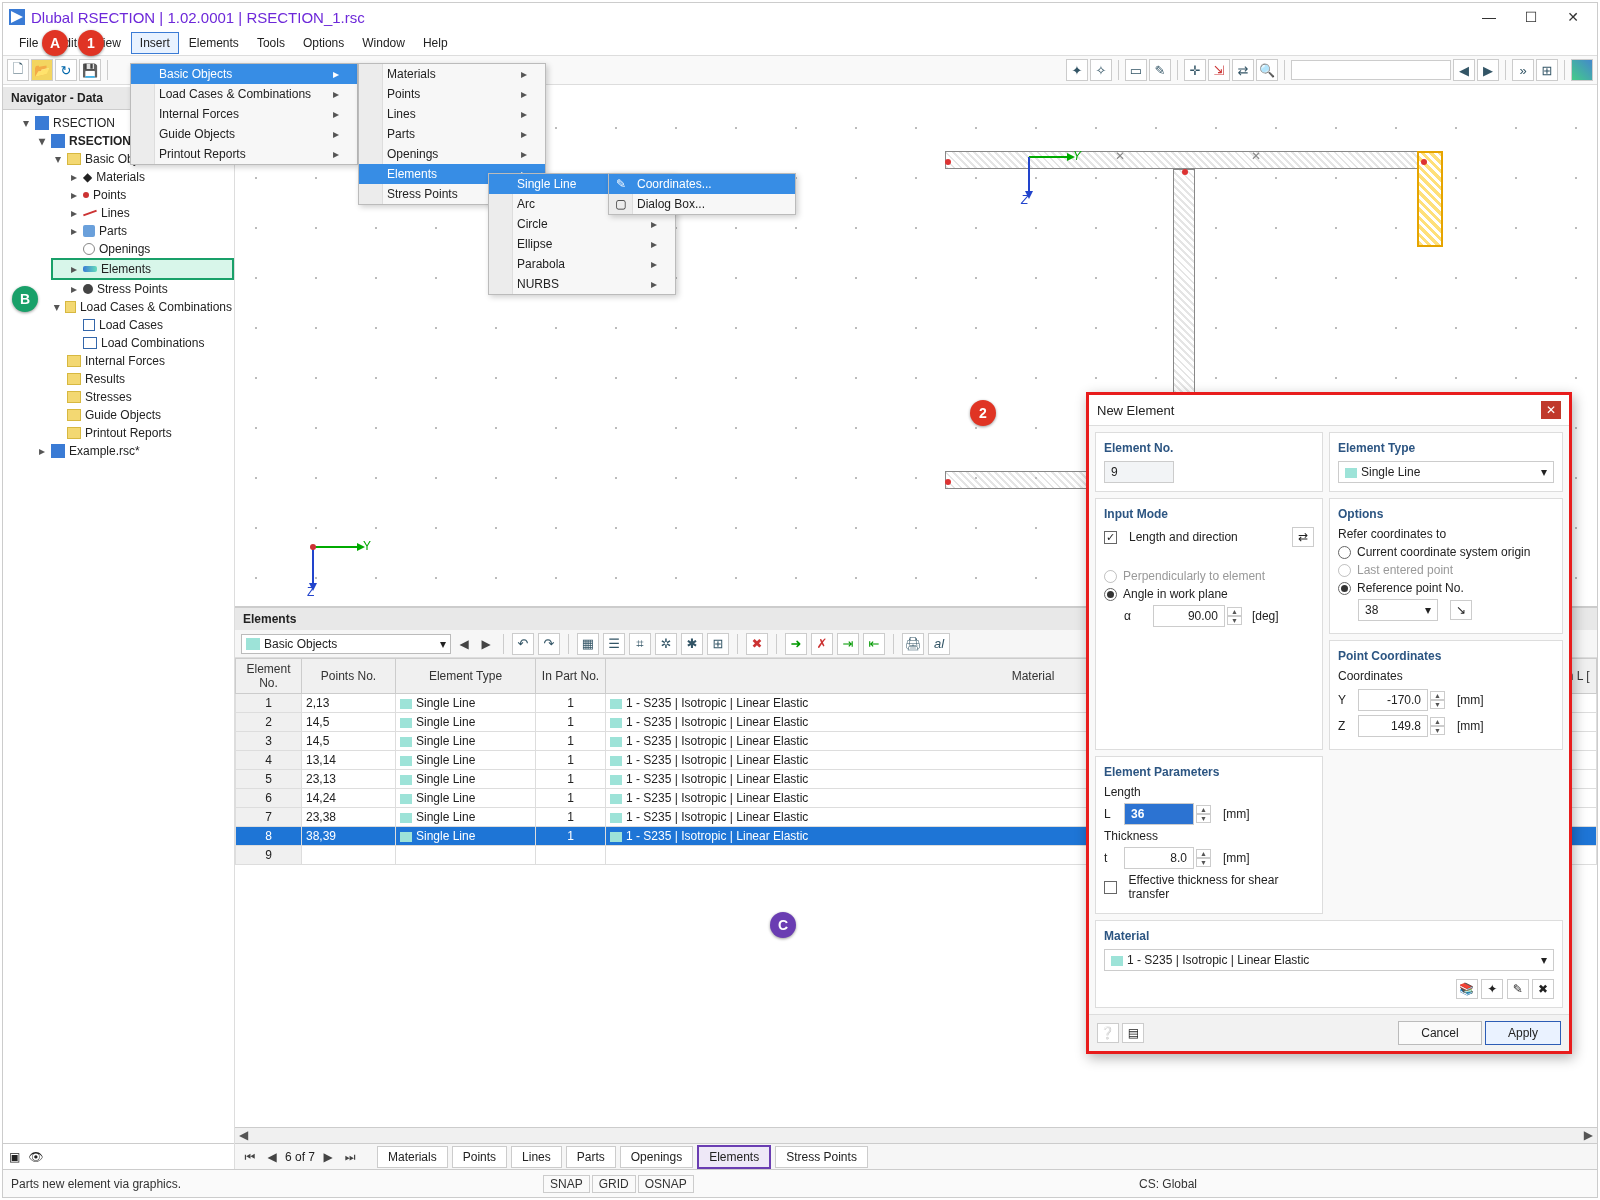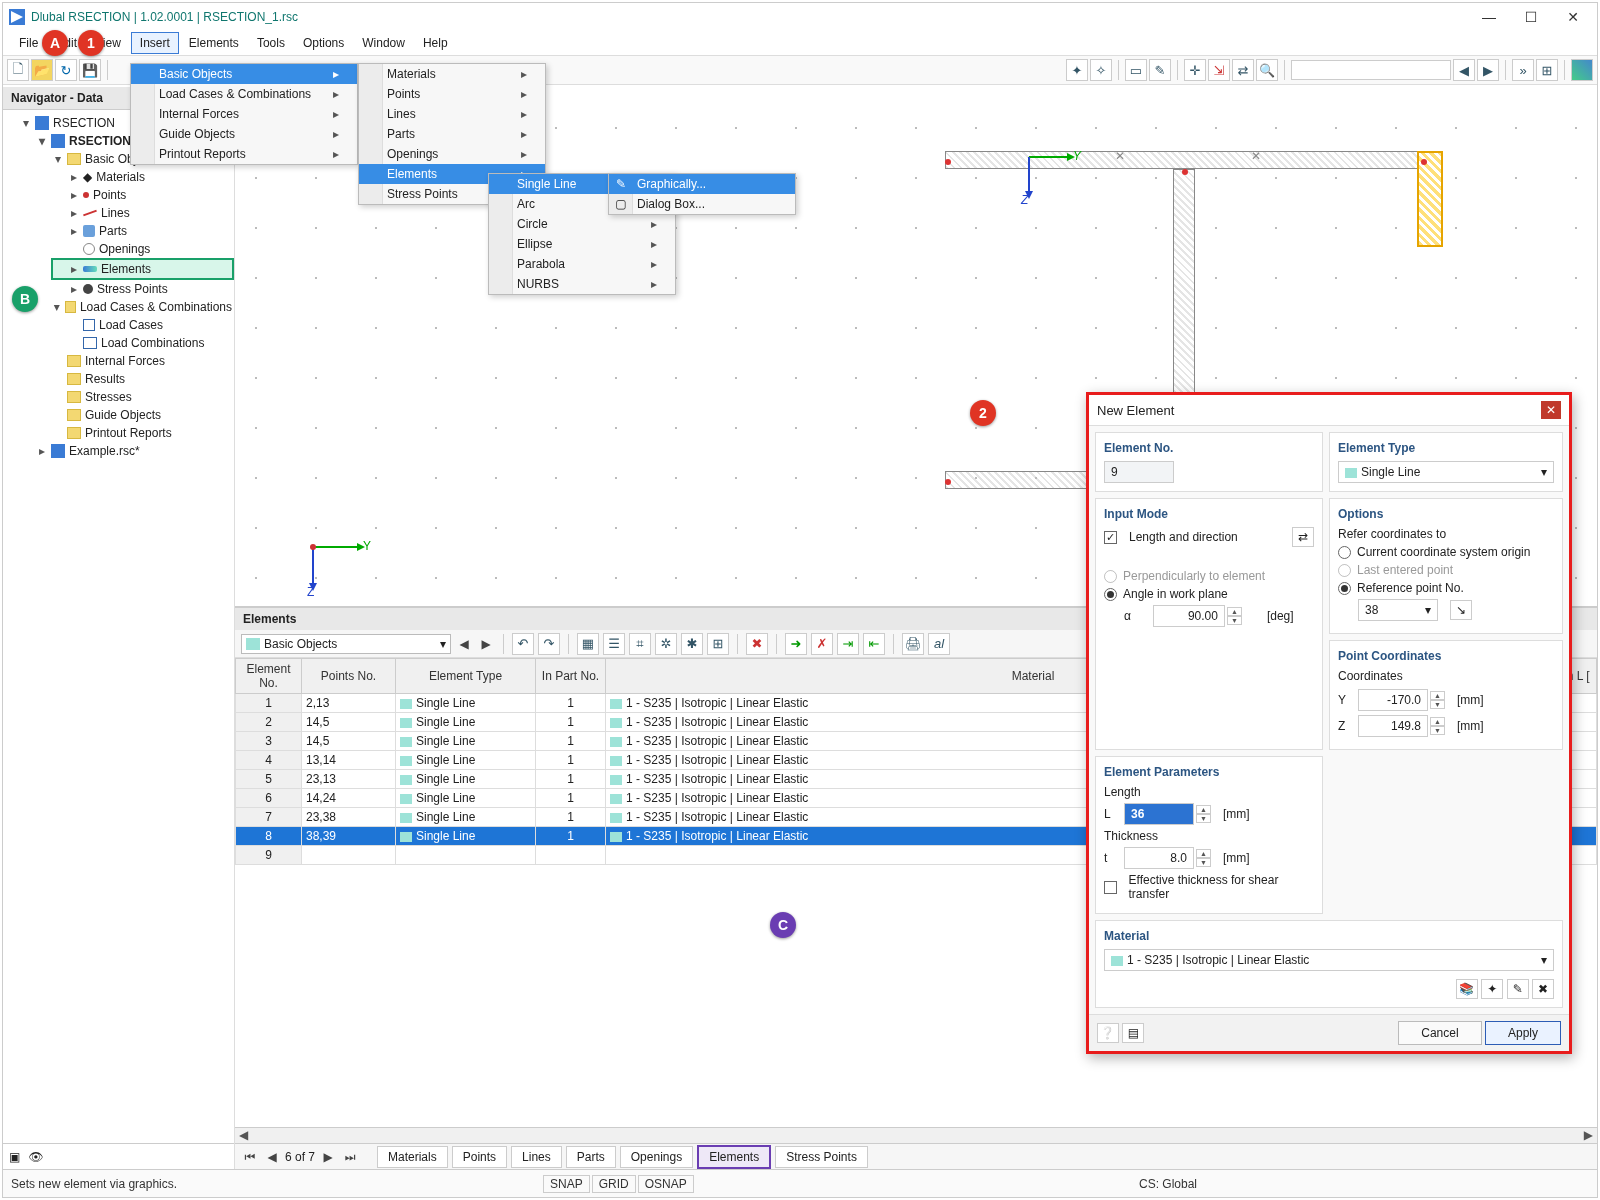--- a/index.html
+++ b/index.html
@@ -2,21 +2,21 @@
 <html><head>
 <meta charset="utf-8">
 <style>
   * { box-sizing: border-box; }
   body { margin: 0; font-family: "Segoe UI", Tahoma, sans-serif; font-size: 12px; background: #fff; color: #222; position: relative; width:1600px; height:1200px; }
   .window { position: absolute; left: 2px; top: 2px; right: 2px; bottom: 2px; border: 1px solid #ccc; background: #fff; }
   .titlebar { height: 28px; display: flex; align-items: center; justify-content: space-between; padding: 0 4px 0 6px; }
   .titlebar-left { display: flex; align-items: center; gap: 6px; }
   .app-icon { width: 16px; height: 16px; background: #3a7bd5; display: inline-block; position: relative; }
   .app-icon::after { content:""; position:absolute; left:2px; top:2px; right:2px; bottom:2px; background:#fff; clip-path: polygon(0 0, 100% 50%, 0 100%); }
-  .title-text { font-size: 12px; color: #0f766e; }
+  .title-text { font-size: 15px; color: #6d28d9; }
   .win-btns { display: flex; gap: 2px; }
   .win-btn { width: 40px; height: 24px; text-align: center; line-height: 24px; font-size: 14px; color:#333; }
 
   .menubar { height: 24px; display: flex; align-items: center; padding-left: 8px; gap: 2px; background:#fff; }
   .menu-item { padding: 3px 8px; }
   .menu-item.active { border:1px solid #3a7bd5; background:#e8f2ff; }
 
   .toolbar { height: 30px; border-top:1px solid #ddd; border-bottom:1px solid #ddd; display:flex; align-items:center; padding: 0 4px; gap:2px; background:#f9f9f9; }
   .tool-btn { width: 22px; height: 22px; border:1px solid #ccc; background:#fff; display:flex;align-items:center;justify-content:center;font-size:13px;color:#356; }
   .tool-sep { width:1px; height:20px; background:#ccc; margin:0 4px; }
@@ -252,21 +252,21 @@
       </div>
     <div class="row">
         <span>NURBS</span>
         <span class="arr">▸</span>
       </div>
   </div>
   <div class="cascade" style="left:605px; top:170px; width:136px;">
     <div class="iconbar"></div>
     <div class="row hl">
         <span class="mini-ico">✎</span>
-        <span>Graphically...</span>
+        <span>Coordinates...</span>
       </div>
     <div class="row">
         <span class="mini-ico">▢</span>
         <span>Dialog Box...</span>
       </div>
   </div>
 
   <div class="main">
 
     <div class="sidebar">
@@ -812,21 +812,21 @@
           <div class="bp-tab">Parts</div>
           <div class="bp-tab">Openings</div>
           <div class="bp-tab active">Elements</div>
           <div class="bp-tab">Stress Points</div>
         </div>
       </div>
     </div>
   </div>
 
   <div class="statusbar">
-    <div class="status-left">Sets new element via graphics.</div>
+    <div class="status-left">Parts new element via graphics.</div>
     <div class="status-mid">
       <div class="snap">SNAP</div>
       <div class="snap">GRID</div>
       <div class="snap">OSNAP</div>
     </div>
     <div class="status-right">CS: Global</div>
   </div>
 </div>
 
 <div class="dialog">
@@ -864,21 +864,21 @@
           <span>Angle in work plane</span>
         </div>
       <div class="radio-row" style="margin-left:20px;">
         <span>α</span>
         <span style="width:10px;"></span>
         <span class="dlg-input" style="text-align:right;width:72px;background:#fff;">90.00</span>
         <span class="nudge">
             <span>▲</span>
             <span>▼</span>
           </span>
-        <span style="margin-left:19px;">[deg]</span>
+        <span style="margin-left:4px;">[deg]</span>
       </div>
     </div>
 
     <div class="dlg-group">
       <div class="gh">Options</div>
       <div style="margin-bottom:4px;">Refer coordinates to</div>
       <div class="radio-row">
           <span class="radio"></span>
           <span>Current coordinate system origin</span>
         </div>

